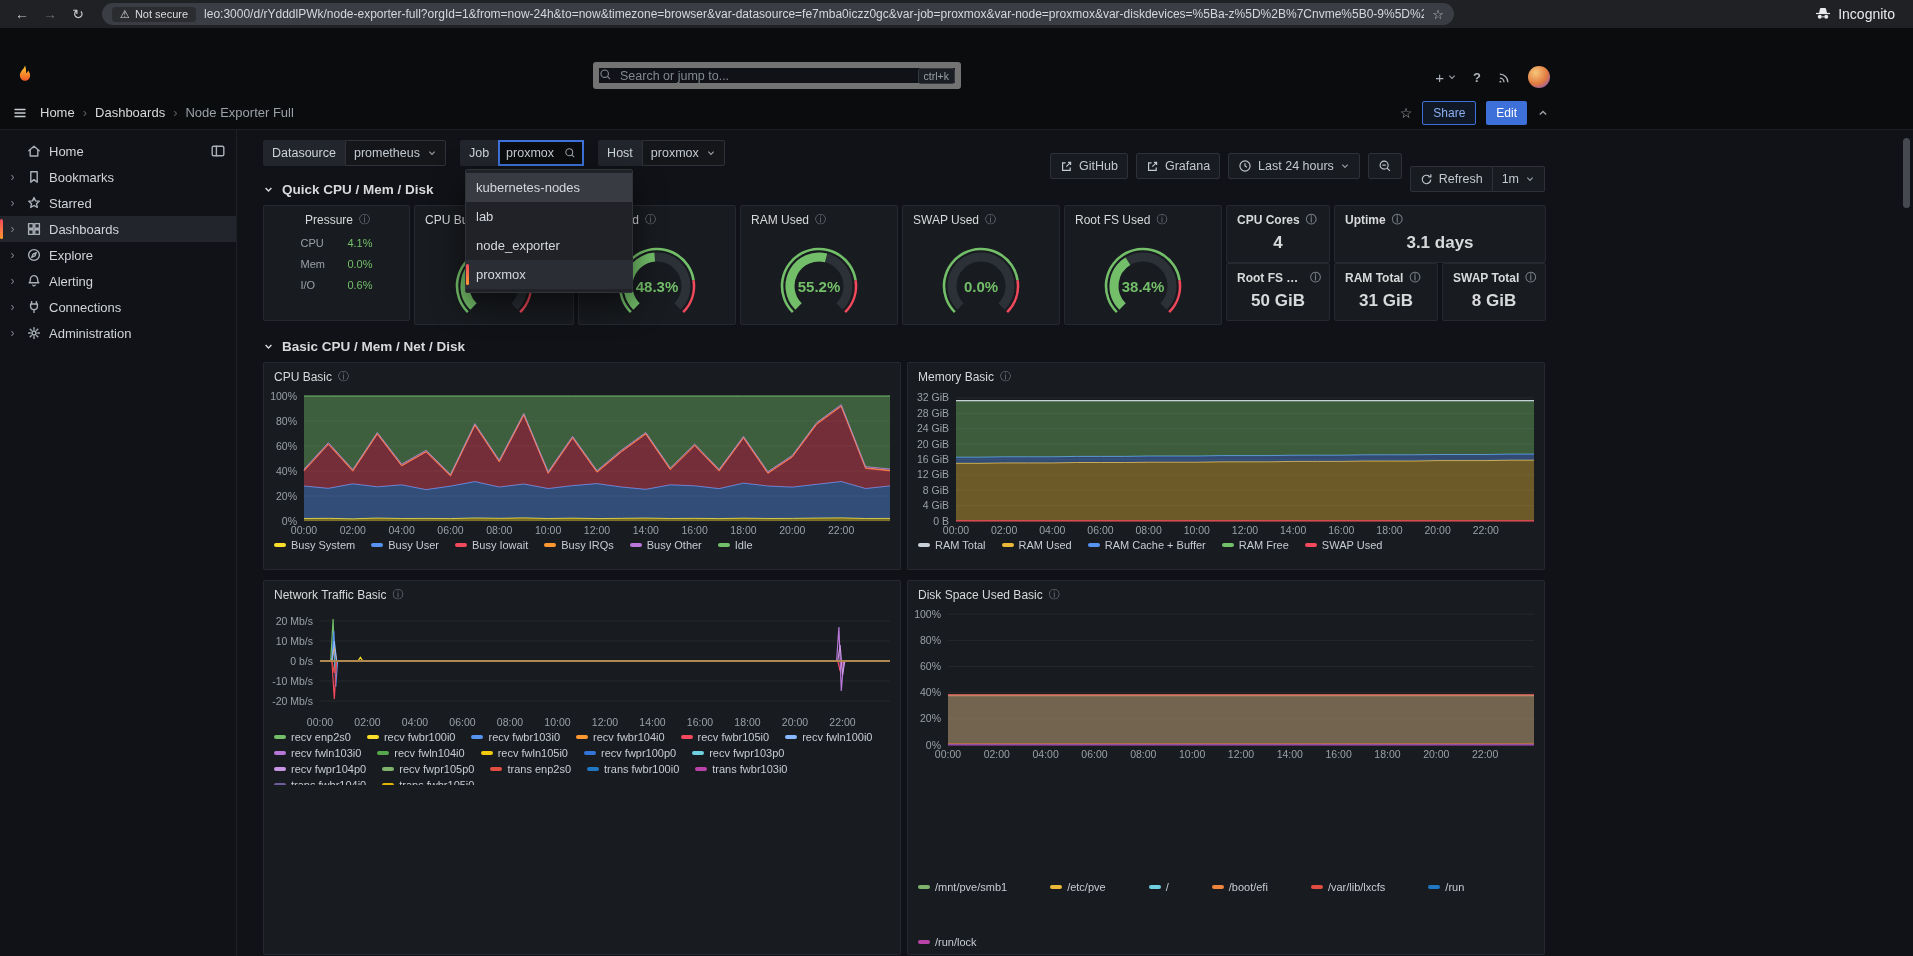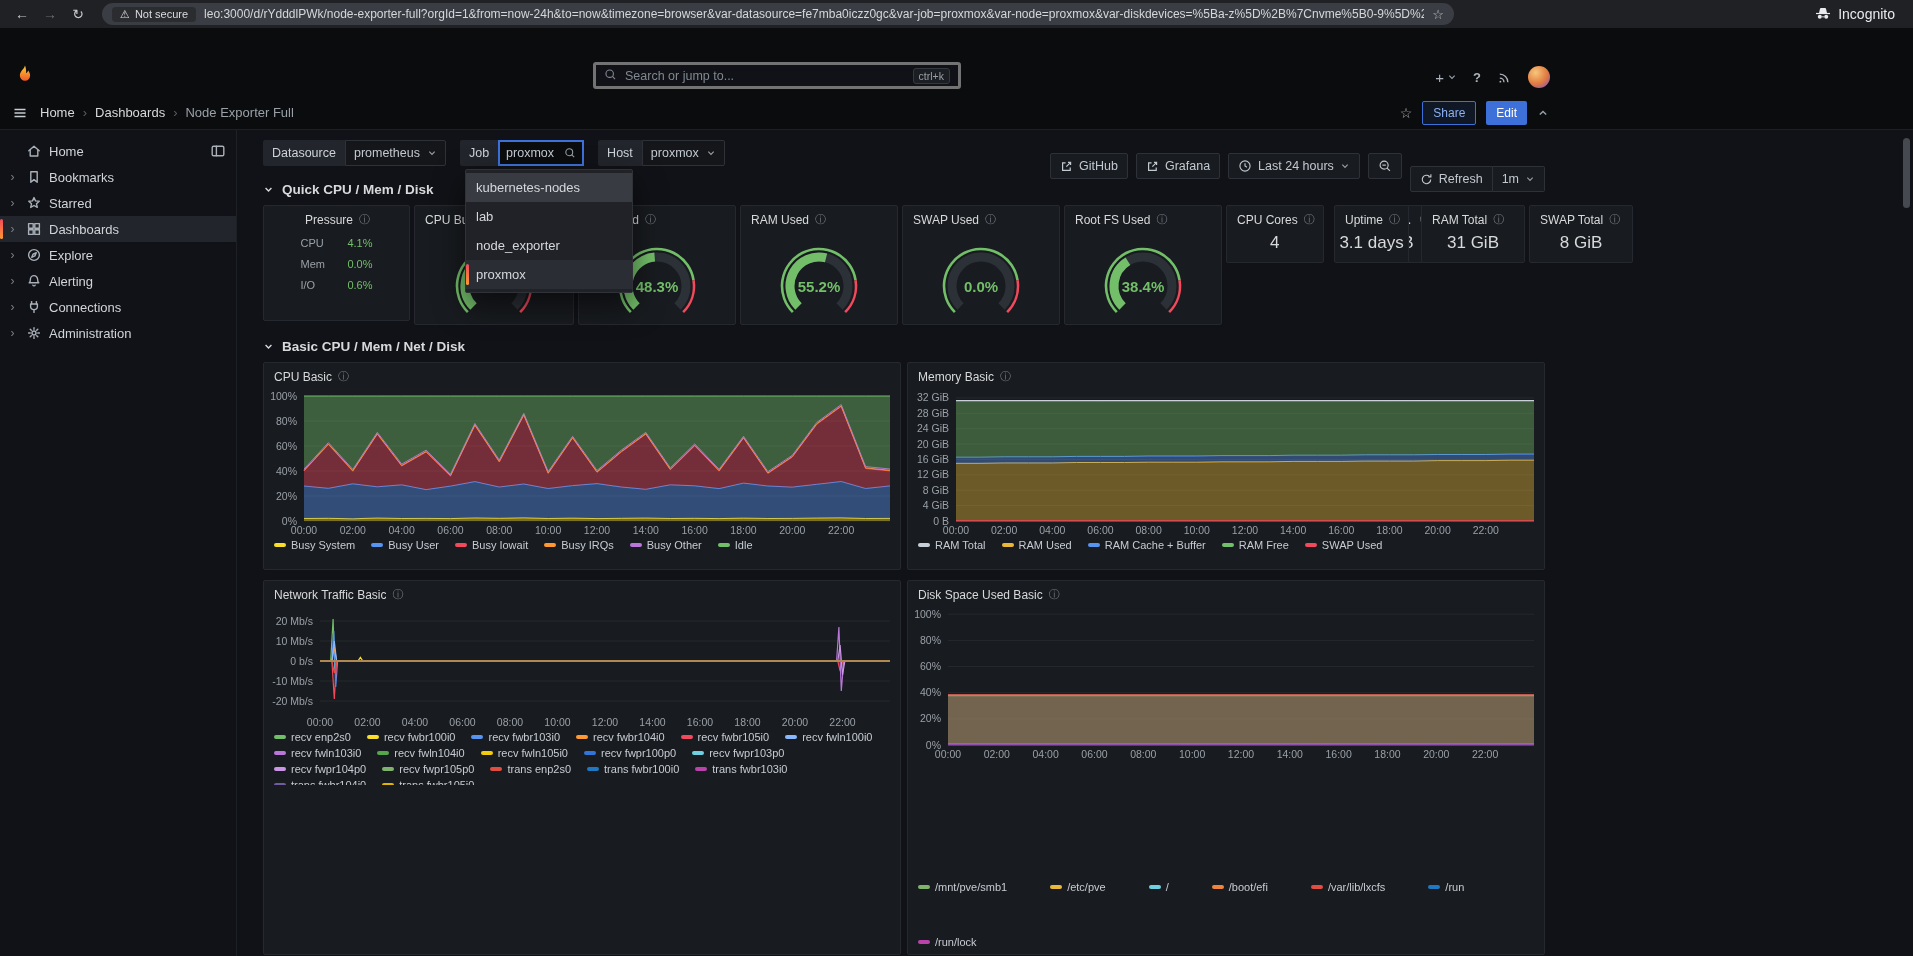--- a/index.html
+++ b/index.html
@@ -17,22 +17,22 @@
              font-size:11px;color:#dadce0;white-space:nowrap;}
   .warn-ic{font-size:11px;color:#dadce0;}
   .url-text{flex:1;font-size:12px;color:#d4d7db;white-space:nowrap;overflow:hidden;}
   .pill-star{color:#bdc1c6;font-size:13px;cursor:pointer;}
   .incog{margin-left:auto;display:flex;gap:7px;align-items:center;color:#e8eaed;font-size:14px;padding-right:8px;}
 
   
   .g-top{height:68px;background:#0b0c0e;position:relative;}
   .g-logo{position:absolute;left:14px;top:36px;cursor:pointer;}
   .g-search{position:absolute;left:593px;top:34px;width:368px;height:27px;background:#111217;
-            border:3px solid #737373;border-radius:3px;display:flex;align-items:center;gap:8px;
-            padding:0 8px;color:#818890;font-size:12.5px;box-sizing:border-box;cursor:text;}
+            border:6px solid #737373;border-radius:3px;display:flex;align-items:center;gap:8px;
+            padding:0 0;color:#818890;font-size:12.5px;box-sizing:border-box;cursor:text;}
   .kbd{margin-left:auto;border:1px solid #34383f;border-radius:3px;padding:1px 5px;font-size:10.5px;
        color:#9aa0a8;background:#1b1e23;}
   .g-right{position:absolute;right:363px;top:38px;display:flex;align-items:center;gap:16px;color:#aeb4bb;}
   .g-plus{display:flex;align-items:center;gap:3px;font-size:15px;cursor:pointer;}
   .g-help{font-size:13px;font-weight:bold;cursor:pointer;}
   .g-avatar{width:22px;height:22px;border-radius:50%;cursor:pointer;
             background:radial-gradient(circle at 35% 30%,#f7c77b,#e07a3f 55%,#7b4fd6 95%);}
 
   
   .crumb-bar{height:33px;background:#0b0c0e;border-bottom:1px solid #1d1f24;display:flex;align-items:center;
@@ -102,21 +102,21 @@
 
   .stats-row{display:flex;gap:4px;width:1283px;height:120px;}
   .pressure{width:147px;height:116px;align-items:center;}
   .meter-row{display:flex;align-items:center;gap:6px;padding:0 10px;margin-top:8px;}
   .m-label{width:26px;font-size:11px;color:#9aa0a8;}
   .m-track{flex:1;height:13px;background:#24282e;position:relative;border-radius:1px;overflow:hidden;}
   .m-fill{position:absolute;left:0;top:0;bottom:0;background:#73bf69;min-width:1.2px;}
   .m-val{width:34px;text-align:right;font-size:11px;color:#73bf69;}
   .gaugep{width:158px;height:120px;}
   .gauge-mount{margin-top:auto;display:flex;justify-content:center;}
-  .stat-col{display:flex;flex-direction:row;gap:12px;}
+  .stat-col{display:flex;flex-direction:column;gap:0;font-weight:bold;}
   .statp{width:104px;height:58px;}
   .stat-value{flex:1;display:flex;align-items:center;justify-content:center;font-size:17px;color:#d8d9da;
               padding-bottom:4px;}
 
   .charts-row{display:flex;gap:6px;width:1282px;margin-top:0;}
   .chart-panel{width:638px;}
   .h208{height:208px;}
   .h375{height:375px;}
   .chart-mount{position:relative;}
   .legend{display:flex;flex-wrap:wrap;column-gap:16px;row-gap:4px;padding:2px 10px 6px 10px;font-size:11px;

